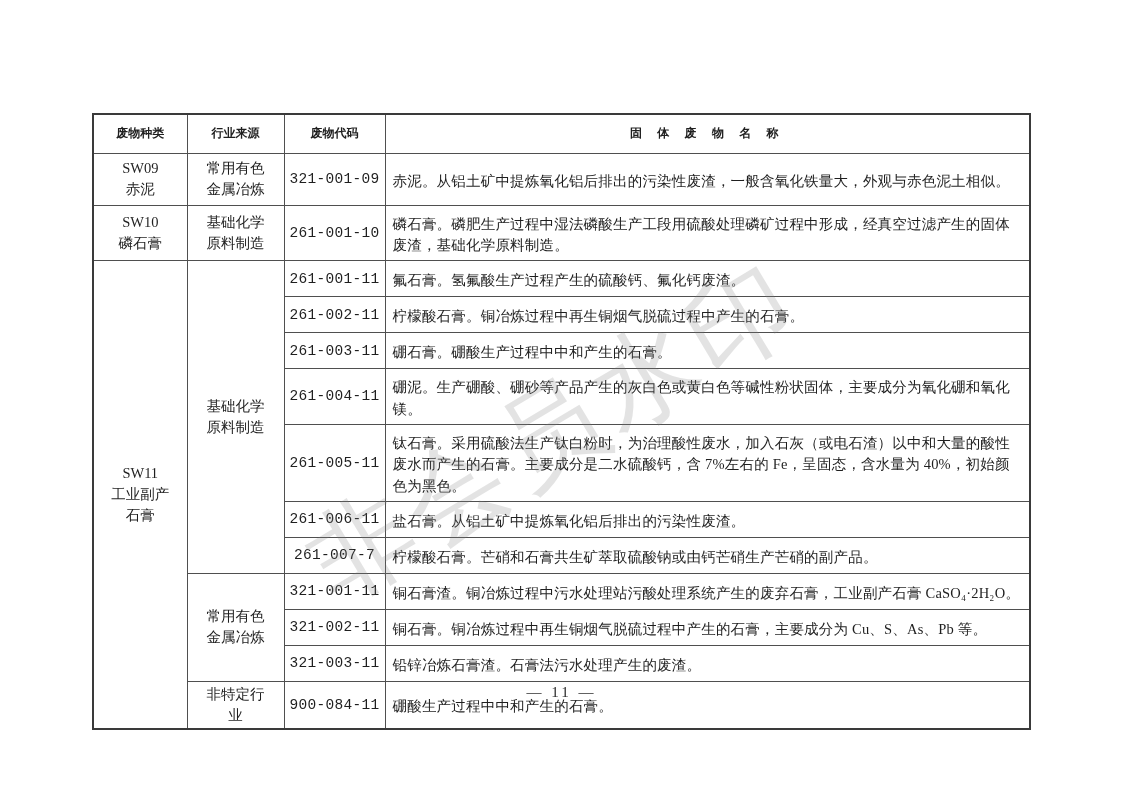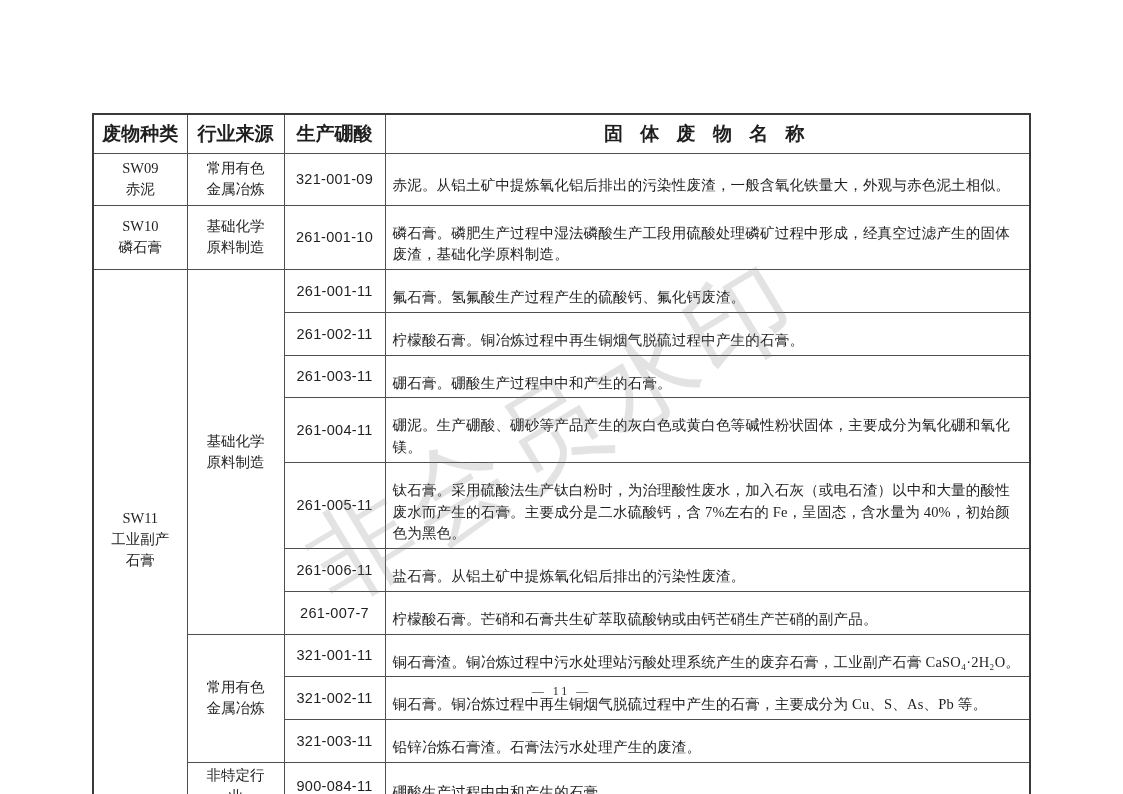--- a/index.html
+++ b/index.html
@@ -43,53 +43,53 @@
   table.waste-table col.c2 { width: 97px; }
   table.waste-table col.c3 { width: 101px; }
   table.waste-table col.c4 { width: 645px; }
   table.waste-table, table.waste-table th, table.waste-table td {
     border: 1px solid #4f4f4f;
   }
   table.waste-table { border: 2px solid #3a3a3a; }
   th {
     font-family: "Liberation Sans", "DejaVu Sans", sans-serif;
     font-weight: 600;
-    font-size: 19px;
+    font-size: 12px;
     text-align: center;
     vertical-align: middle;
     padding: 2px;
   }
   th.name-hdr { letter-spacing: 6px; }
   td { vertical-align: middle; font-size: 14.5px; }
   td.cat, td.ind {
     text-align: center;
     padding: 2px 12px;
     line-height: 1.45;
   }
   td.code {
     text-align: center;
-    font-family: Liberation Sans, sans-serif;
+    font-family: Liberation Mono, monospace;
     letter-spacing: 0.3px;
     padding: 2px;
   }
   td.desc {
     text-align: left;
-    padding: 17px 8px 3px 7px;
+    padding: 8px 8px 3px 7px;
     line-height: 1.5;
     letter-spacing: 0.2px;
   }
   tr.rh { height: 39px; }
   tr.r1 { height: 36px; }
   tr.r2 { height: 52px; }
   .footer {
     position: absolute;
     left: 0; top: 684px;
     width: 1123px;
     text-align: center;
-    font-size: 12px;
+    font-size: 15px;
     letter-spacing: 3px;
     color: #2a2a2a;
     z-index: 2;
   }
 </style>
 </head>
 <body>
 
 <div class="page">
 
@@ -100,21 +100,21 @@
         <col class="c1">
         <col class="c2">
         <col class="c3">
         <col class="c4">
       </colgroup>
 
     <tbody>
         <tr class="rh">
       <th>废物种类</th>
       <th>行业来源</th>
-      <th>生产硼酸</th>
+      <th>废物代码</th>
       <th class="name-hdr">固 体 废 物 名 称</th>
     </tr>
 
     <tr class="r2">
       <td class="cat">
         <div>SW09</div>
         <div>赤泥</div>
       </td>
       <td class="ind">常用有色金属冶炼</td>
       <td class="code">321-001-09</td>

